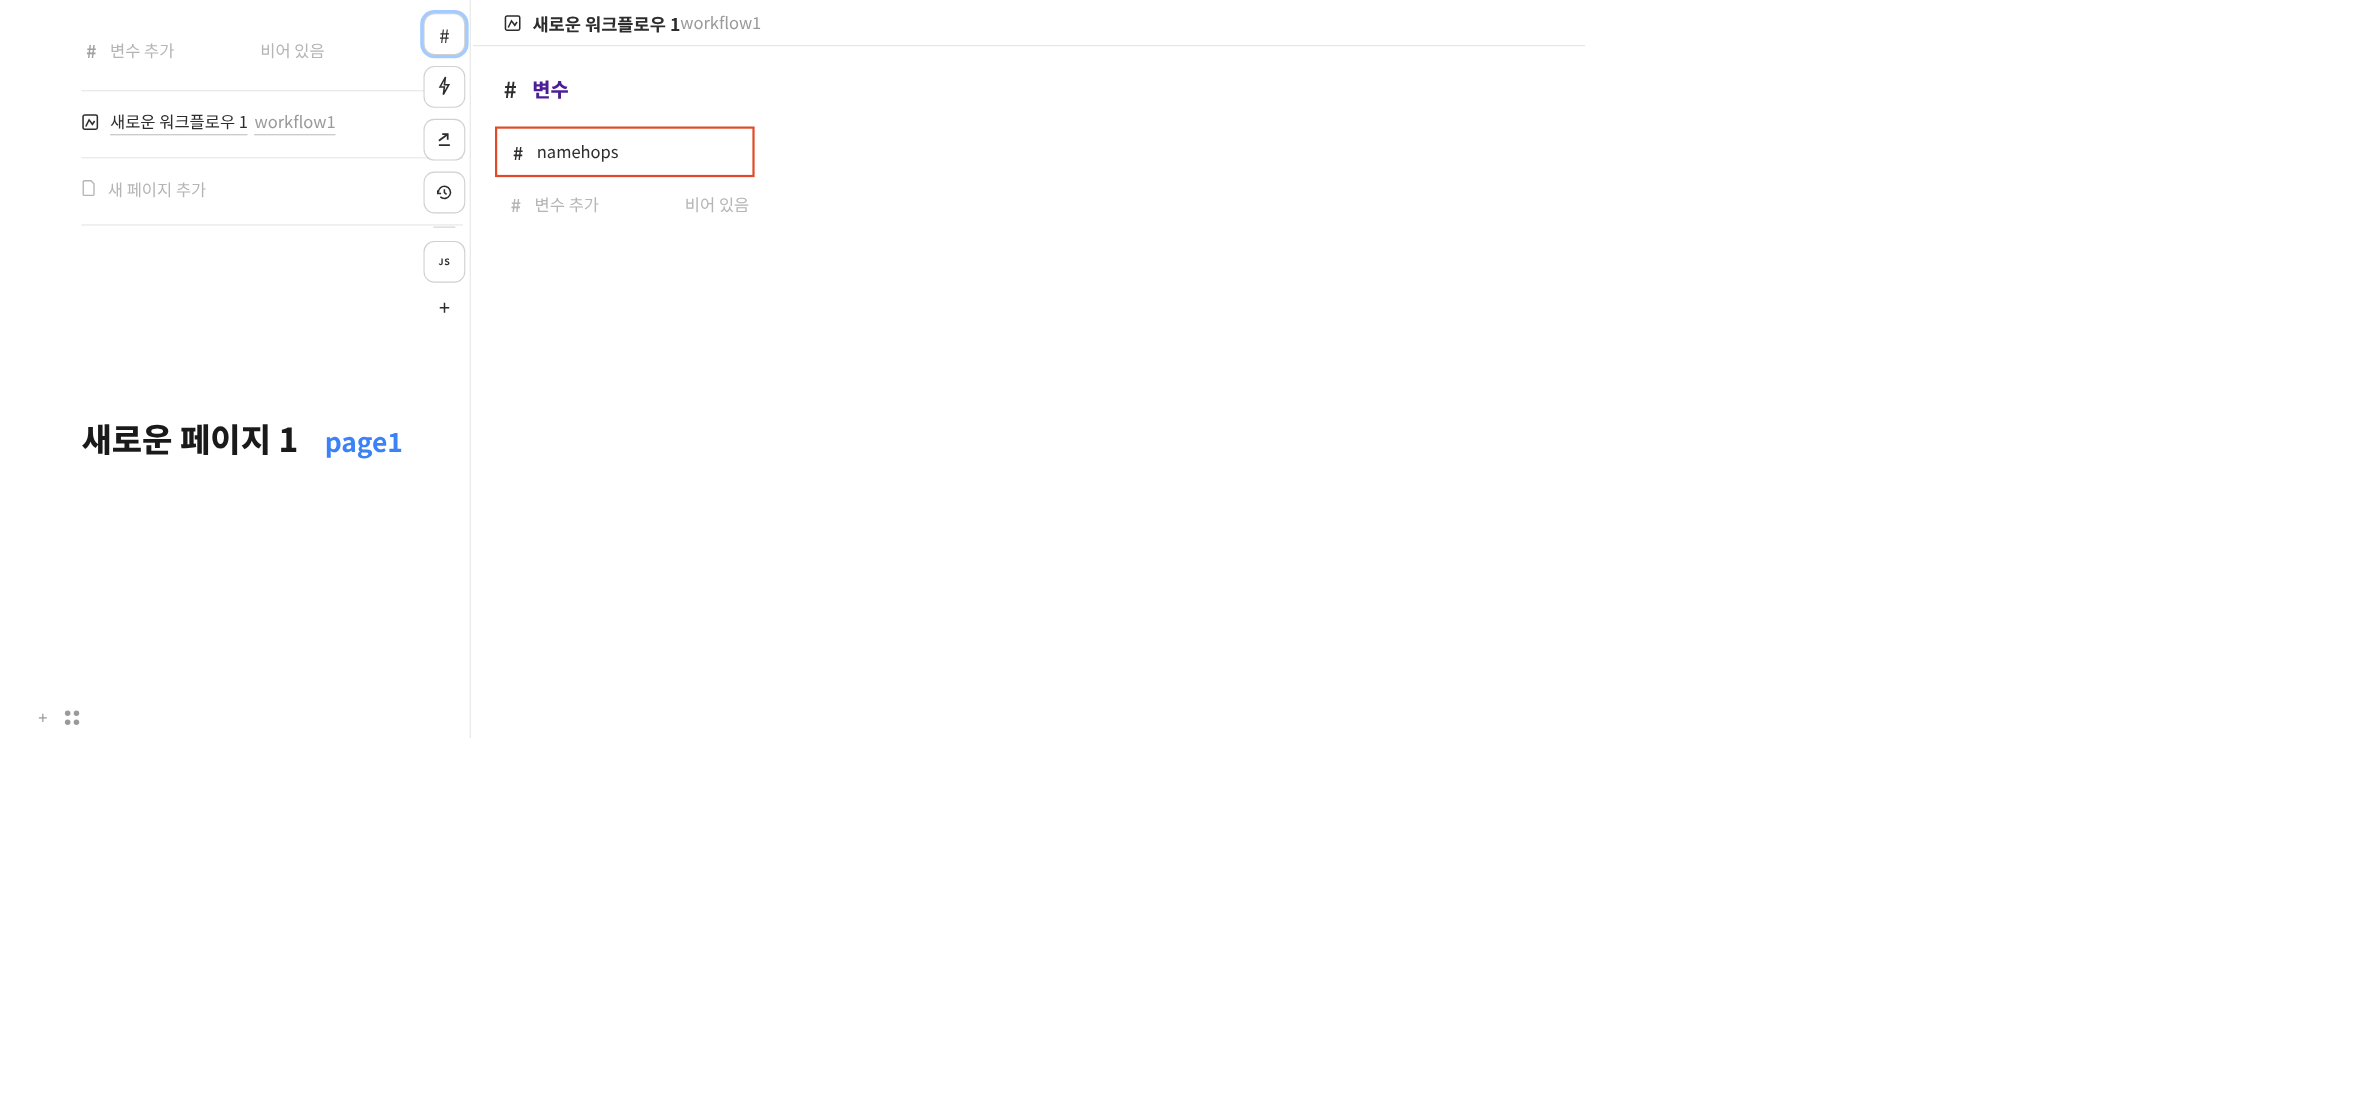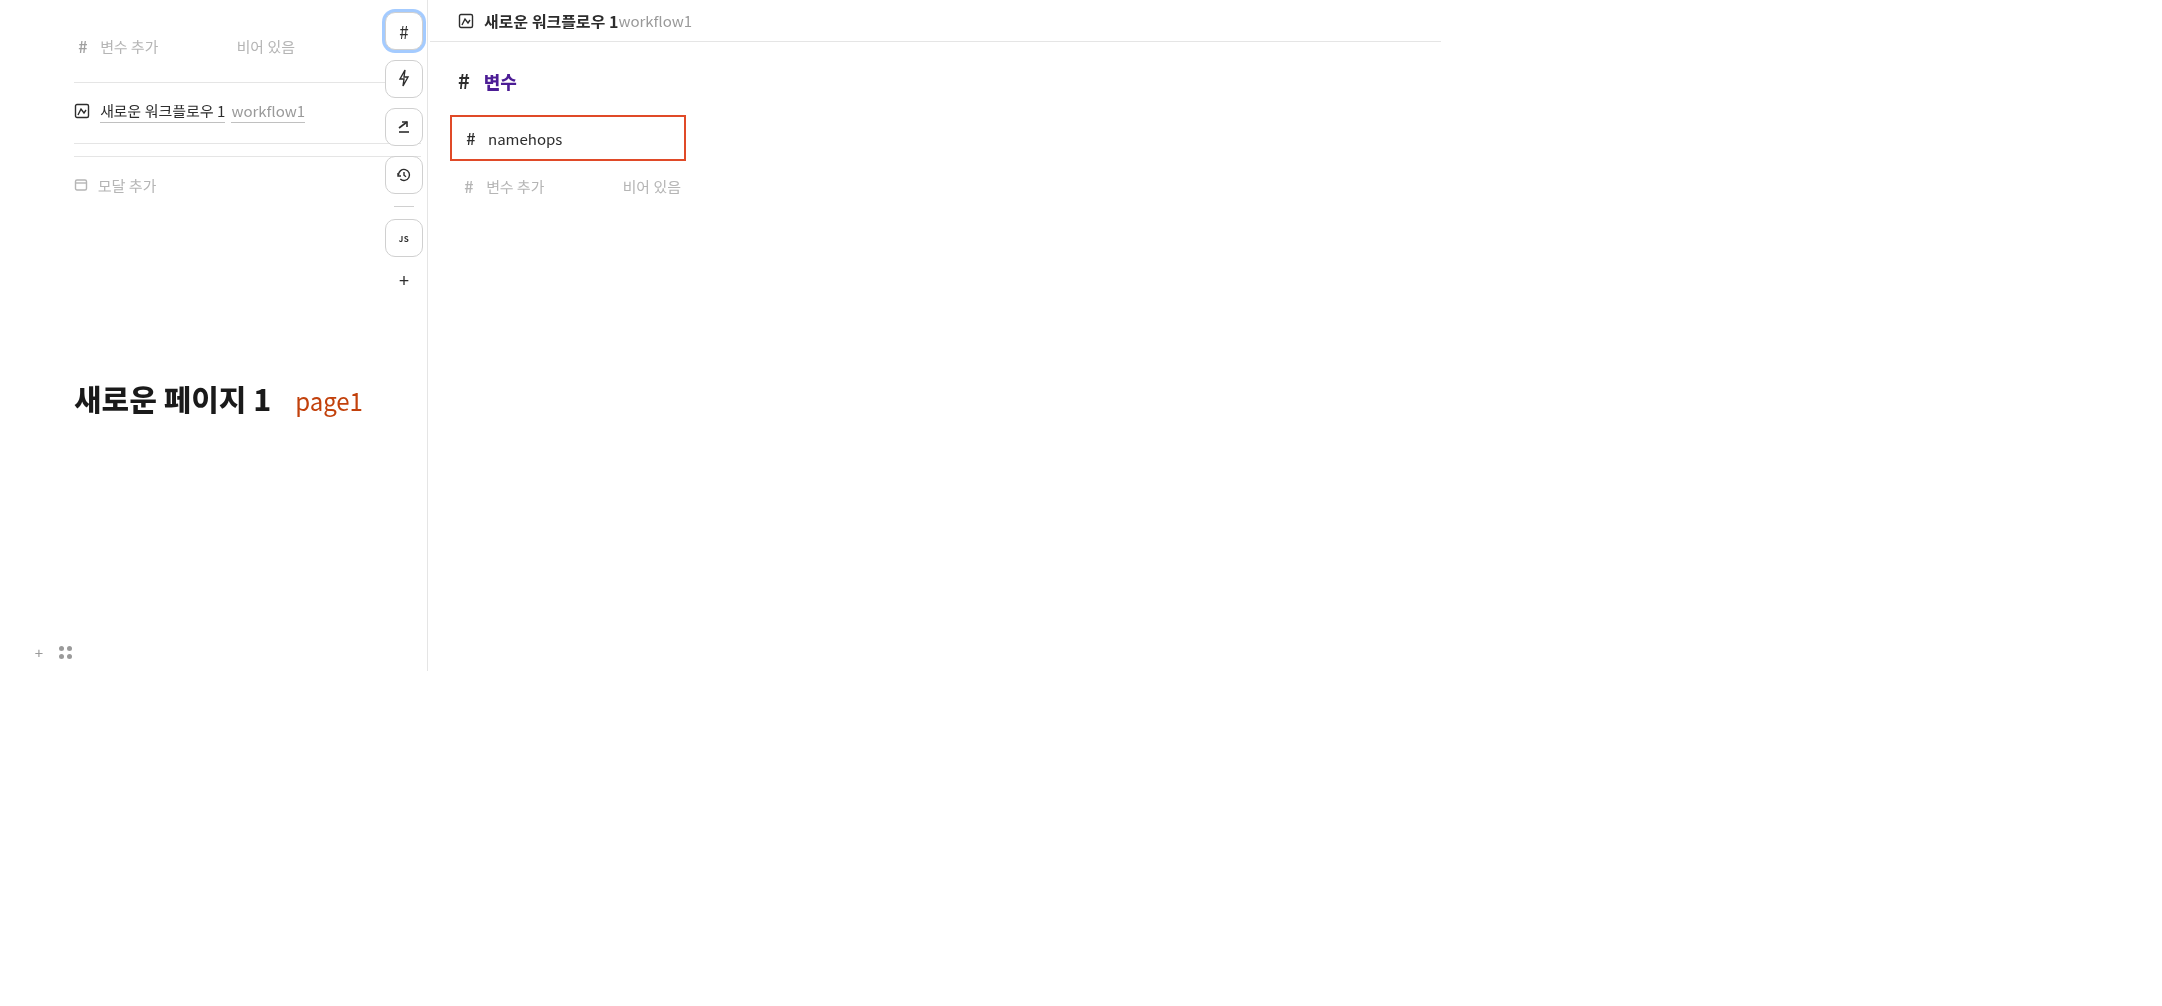--- a/index.html
+++ b/index.html
@@ -156,22 +156,22 @@
       align-items: baseline;
       gap: 24px;
     }
     .page-title {
       font-size: 30px;
       font-weight: 800;
       color: #1a1a1a;
     }
     .page-id {
       font-size: 24px;
-      font-weight: 400;
-      color: #c2410c;
+      font-weight: 700;
+      color: #3b82f6;
     }
     .bottom-left {
       position: absolute;
       left: 30px;
       bottom: 10px;
       display: flex;
       gap: 8px;
       align-items: center;
     }
     .bottom-btn {
@@ -261,32 +261,31 @@
         <path d="M4 12 L7 6 L10 10 L12 7"></path>
       </svg>
     </span>
     <span class="wf-title">새로운 워크플로우 1</span>
     <span class="wf-id under">workflow1</span>
   </div>
 
 
   <div class="divider"></div>
 
+  <div class="add-row">
+    <span class="page-icon icon">
+      <svg viewBox="0 0 14 18" fill="none" stroke="#b5b5b5" stroke-width="1.4">
+        <path d="M2 1.5 h7 l3 3 v11 a1 1 0 0 1 -1 1 h-9 a1 1 0 0 1 -1 -1 v-13 a1 1 0 0 1 1 -1 z"></path>
+      </svg>
+    </span>
+    <span class="label">새 페이지 추가</span>
+  </div>
 
   <div class="divider"></div>
 
-  <div class="add-row">
-    <span class="modal-icon icon">
-      <svg viewBox="0 0 14 14" fill="none" stroke="#b5b5b5" stroke-width="1.4">
-        <rect x="1.5" y="2" width="11" height="10" rx="1.5"></rect>
-        <line x1="1.5" y1="5" x2="12.5" y2="5"></line>
-      </svg>
-    </span>
-    <span class="label">모달 추가</span>
-  </div>
 
 </div>
 
 <div class="toolbar">
   <div class="tool-btn active">
     <span>#</span>
   </div>
   <div class="tool-btn">
     <span>
       <svg width="14" height="18" viewBox="0 0 14 18" fill="none" stroke="#2d2d2d" stroke-width="1.4">

